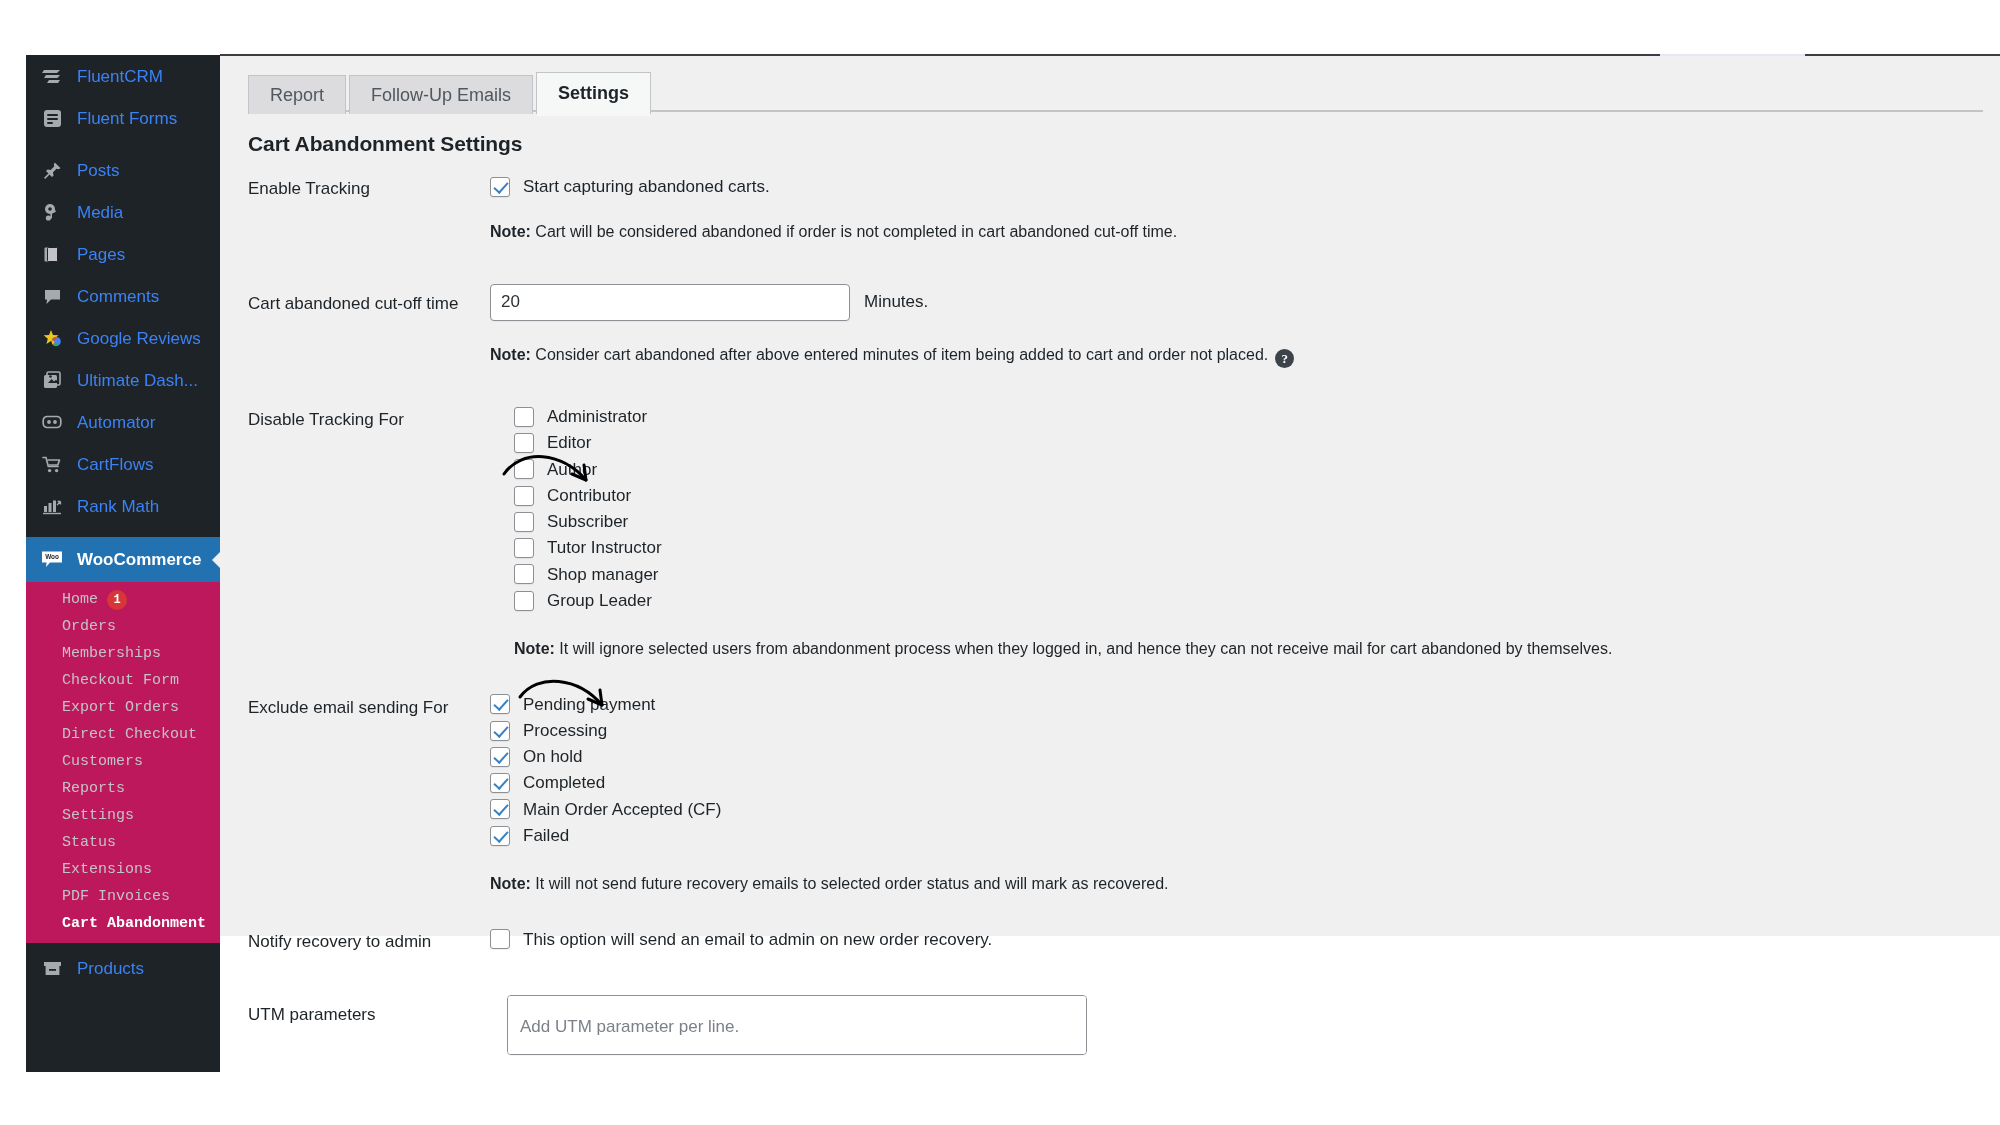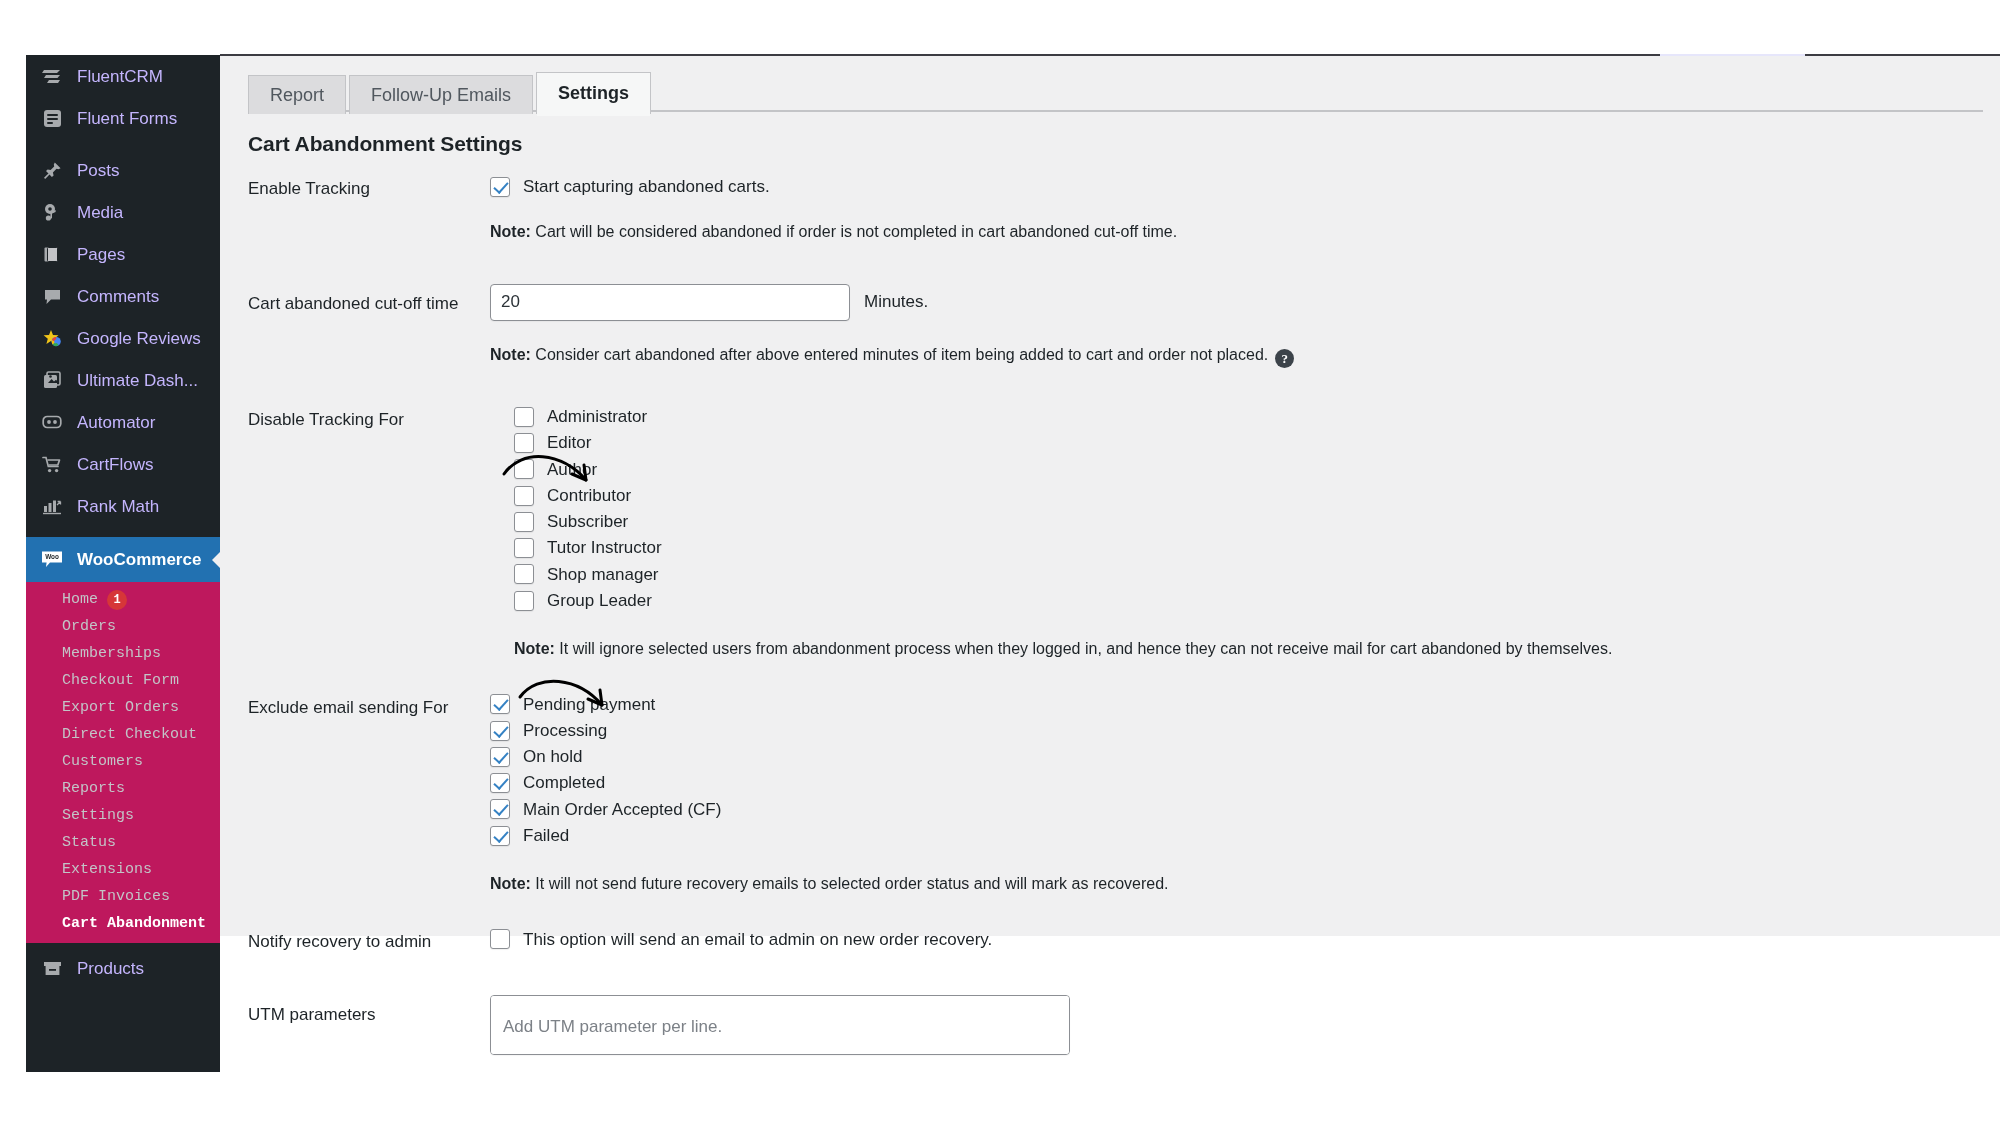--- a/index.html
+++ b/index.html
@@ -24,21 +24,21 @@
   }
 
   
   .sidebar {
     position:absolute; left:26px; top:55px; width:194px; height:1017px;
     background:#1d2327; color:#f0f0f1;
   }
   .menu-group { background:#1d2327; }
   .menu-item {
     display:flex; align-items:center; height:42px; padding-left:13px;
-    font-size:17px; color:#c4b5fd; white-space:nowrap; cursor:pointer;
+    font-size:17px; color:#3b82f6; white-space:nowrap; cursor:pointer;
   }
   .menu-item .mi-ico {
     width:26px; height:22px; margin-right:12px; flex:0 0 26px;
     display:flex; align-items:center; justify-content:center;
   }
   .menu-item .mi-label { line-height:1; }
   .menu-sep { height:10px; }
 
   .menu-item.active {
     background:#2271b1; color:#fff; font-weight:600; position:relative; height:45px;
@@ -488,21 +488,21 @@
       <div class="row" style="margin-top:33px;">
         <div class="row-label">Notify recovery to admin</div>
         <div class="row-field">
           <div class="check-line">
             <span class="cbox"></span>
             <span class="cb-text">This option will send an email to admin on new order recovery.</span>
           </div>
         </div>
       </div>
 
-      <div class="row" style="margin-top:42px;">
+      <div class="row" style="margin-top:42px;gap:17px;">
         <div class="row-label" style="padding-top:9px;">UTM parameters</div>
         <div class="row-field">
           <textarea class="ta" placeholder="Add UTM parameter per line." style=""></textarea>
         </div>
       </div>
 
     </div>
 
     <svg class="arrow-anno" style="left:280px; top:390px;" width="110" height="55" viewBox="0 0 110 55">
       <path d="M4 28 C 22 2, 62 6, 86 34" stroke="#000" stroke-width="3" fill="none" stroke-linecap="round"></path>

